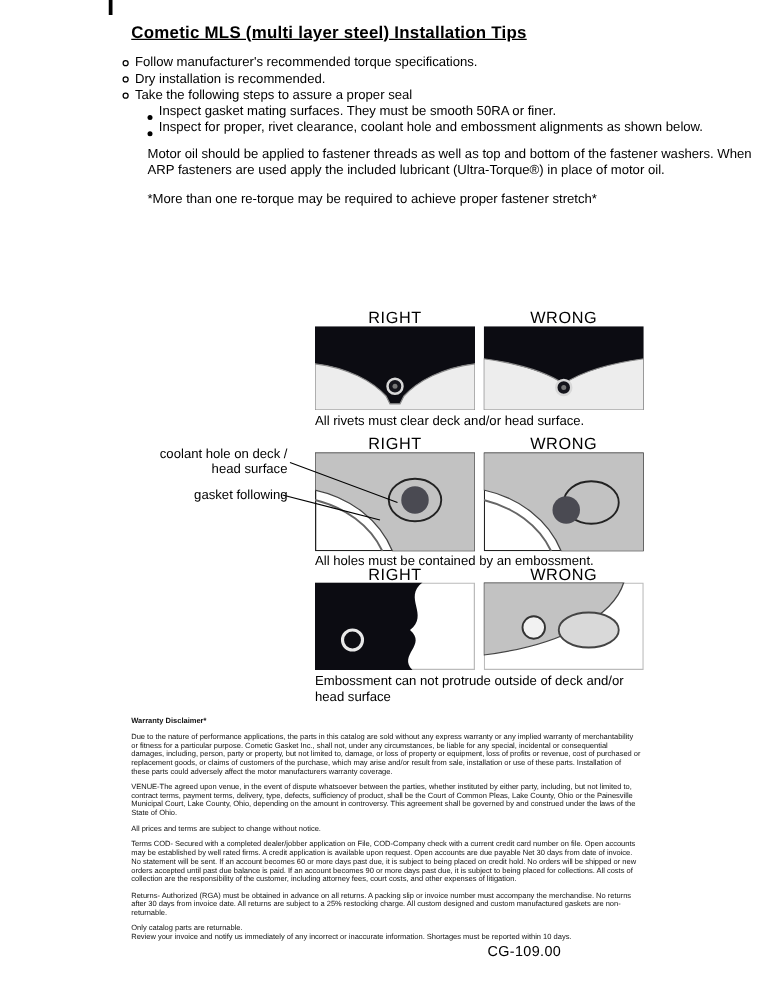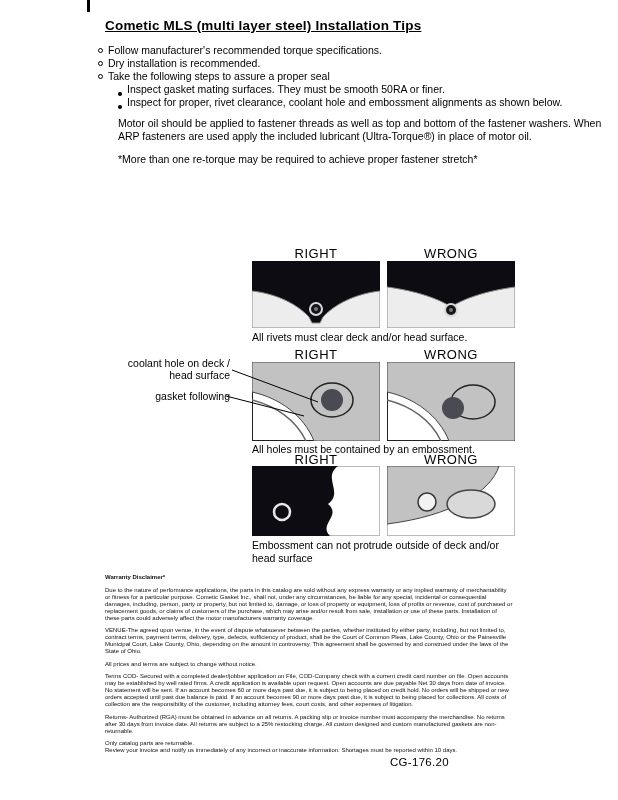--- a/index.html
+++ b/index.html
@@ -159,15 +159,15 @@
     <p class="legal-heading">Warranty Disclaimer*</p>
     <p>Due to the nature of performance applications, the parts in this catalog are sold without any express warranty or any implied warranty of merchantability or fitness for a particular purpose.  Cometic Gasket Inc., shall not, under any circumstances, be liable for any special, incidental or consequential damages, including, person, party or property, but not limited to, damage, or loss of property or equipment, loss of profits or revenue, cost of purchased or replacement goods, or claims of customers of the purchase, which may arise and/or result from sale, installation or use of these parts.  Installation of these parts could adversely affect the motor manufacturers warranty coverage.</p>
     <p>VENUE-The agreed upon venue, in the event of dispute whatsoever between the parties, whether instituted by either party, including, but not limited to, contract terms, payment terms, delivery, type, defects, sufficiency of product, shall be the Court of Common Pleas, Lake County, Ohio or the Painesville Municipal Court, Lake County, Ohio, depending on the amount in controversy. This agreement shall be governed by and construed under the laws of the State of Ohio.</p>
     <p>All prices and terms are subject to change without notice.</p>
     <p>Terms COD- Secured with a completed dealer/jobber application on File, COD-Company check with a current credit card number on file.  Open accounts may be established by well rated firms.  A credit application is available upon request.  Open accounts are due payable Net 30 days from date of invoice.  No statement will be sent.  If an account becomes 60 or more days past due, it is subject to being placed on credit hold.  No orders will be shipped or new orders accepted until past due balance is paid.  If an account becomes 90 or more days past due, it is subject to being placed for collections.  All costs of collection are the responsibility of the customer, including attorney fees, court costs, and other expenses of litigation.</p>
     <p>Returns- Authorized (RGA) must be obtained in advance on all returns.  A packing slip or invoice number must accompany the merchandise.  No returns after 30 days from invoice date.  All returns are subject to a 25% restocking charge.  All custom designed and custom manufactured gaskets are non-returnable.</p>
     <p class="tight">Only catalog parts are returnable.</p>
     <p>Review your invoice and notify us immediately of any incorrect or inaccurate information.  Shortages must be reported within 10 days.</p>
   </div>
 
-  <div class="docnum">CG-176.20</div>
+  <div class="docnum">CG-109.00</div>
 
 </div>
 
 </body></html>

